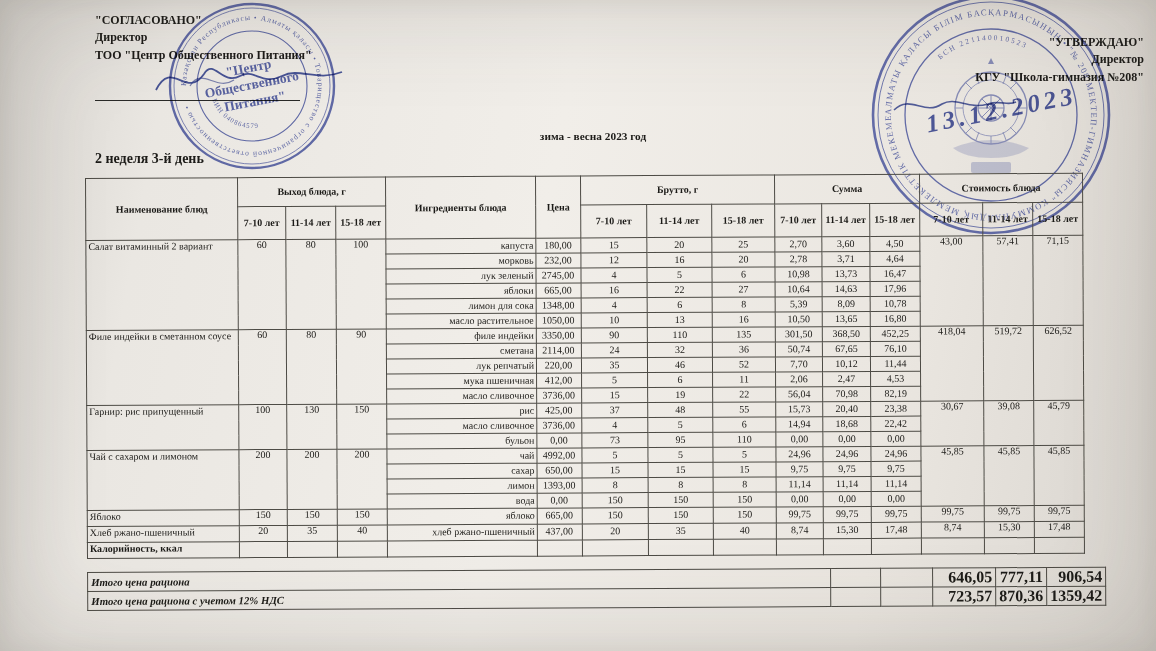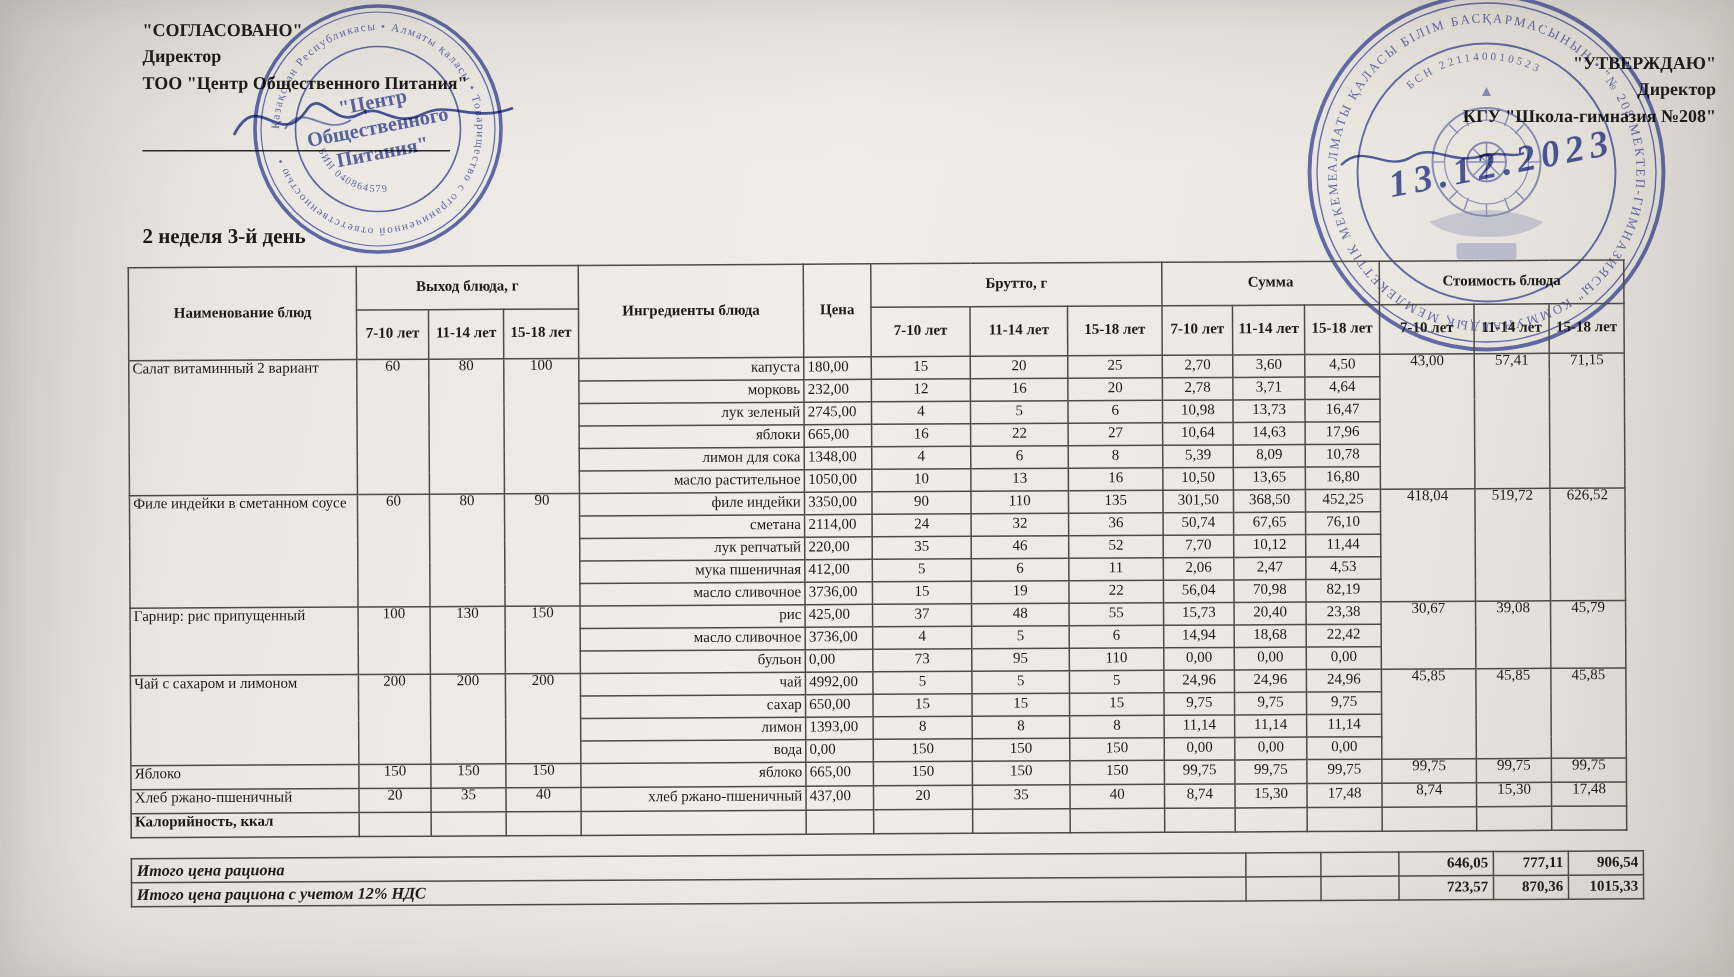--- a/index.html
+++ b/index.html
@@ -18,27 +18,27 @@
   .title2{position:absolute; left:70px; right:40px; top:130px; text-align:center; font-weight:bold; font-size:11.3px;}
   .weekday{position:absolute; left:95px; top:151px; font-weight:bold; font-size:14px;}
   .tables{position:absolute; left:85px; top:178px; transform:rotate(-0.3deg); transform-origin:0 0;}
   table{border-collapse:collapse; table-layout:fixed;}
   .menu th, .menu td, .totals td{border:1px solid #4d4b45;}
   .menu th{font-weight:bold; font-size:10px; padding:1px 2px; line-height:1.15;}
   .menu thead tr:first-child th{height:26px;}
   .menu thead tr:last-child th{height:30px;}
   .menu td{height:14px; font-size:10px; padding:0 2px; line-height:1.05; overflow:hidden;}
   td.num{text-align:center; white-space:nowrap;}
-  td.price{text-align:left; padding-right:3px; white-space:nowrap;}
+  td.price{text-align:center; padding-right:3px; white-space:nowrap;}
   td.ing{text-align:right; white-space:nowrap;}
   td.dname{text-align:left; vertical-align:top; white-space:normal; padding-top:1px;}
   .vtop{vertical-align:top; padding-top:1px;}
   .bold{font-weight:bold;}
   .totals{margin-top:13px;}
-  .totals td{height:15px; font-size:10px; padding:0 3px;}
+  .totals td{height:15px; font-size:16px; padding:0 3px;}
   .totals .lbl{font-style:italic; font-weight:bold; font-size:10.8px; text-align:left;}
   .totals .val{text-align:right; font-weight:bold; white-space:nowrap;}
   .stamp{position:absolute; mix-blend-mode:multiply; opacity:.82; filter:blur(.2px);}
   .hand{position:absolute; mix-blend-mode:multiply;}
   .hand-date{position:absolute; left:925px; top:96px; font-size:25px; font-style:italic; font-weight:bold;
     color:#35439b; transform:rotate(-11deg); letter-spacing:4px; mix-blend-mode:multiply; opacity:.85;}
 </style>
 </head>
 <body>
 
@@ -129,20 +129,21 @@
           <line x1="111" y1="140" x2="108" y2="148"></line>
       </g>
       <path d="M85,156 q38,-16 76,0 q-12,10 -38,10 q-26,0 -38,-10 z" fill="#4a58ae" opacity=".35" stroke="none"></path>
       <rect x="103" y="170" width="40" height="11" rx="2" fill="#4a58ae" opacity=".45" stroke="none"></rect>
       <path d="M123,66 l3,6 l-6,0 z" fill="#4a58ae" stroke="none"></path>
     </g>
   </svg>
 
   <div class="hand-date">13.12.2023</div>
 
+  <div class="title2">зима - весна 2023 год</div>
   <div class="weekday">2 неделя 3-й день</div>
 
   <div class="tables">
 
     <table class="menu">
       <colgroup>
         <col style="width:152px">
           <col style="width:48px">
           <col style="width:50px">
           <col style="width:50px">
@@ -463,18 +464,18 @@
           <td class="val">646,05</td>
           <td class="val">777,11</td>
           <td class="val">906,54</td>
         </tr>
         <tr>
           <td class="lbl">Итого цена рациона с учетом 12% НДС</td>
           <td></td>
           <td></td>
           <td class="val">723,57</td>
           <td class="val">870,36</td>
-          <td class="val">1015,33</td>
+          <td class="val">1359,42</td>
         </tr>
       </tbody>
     </table>
   </div>
 </div>
 
 </body></html>

